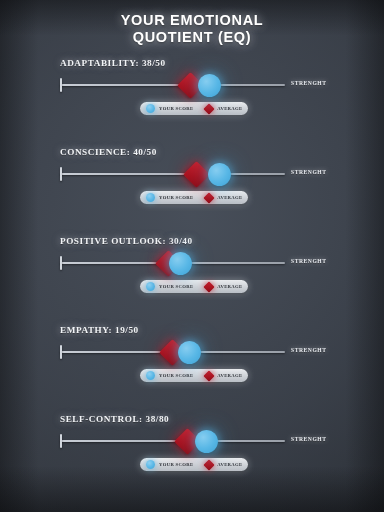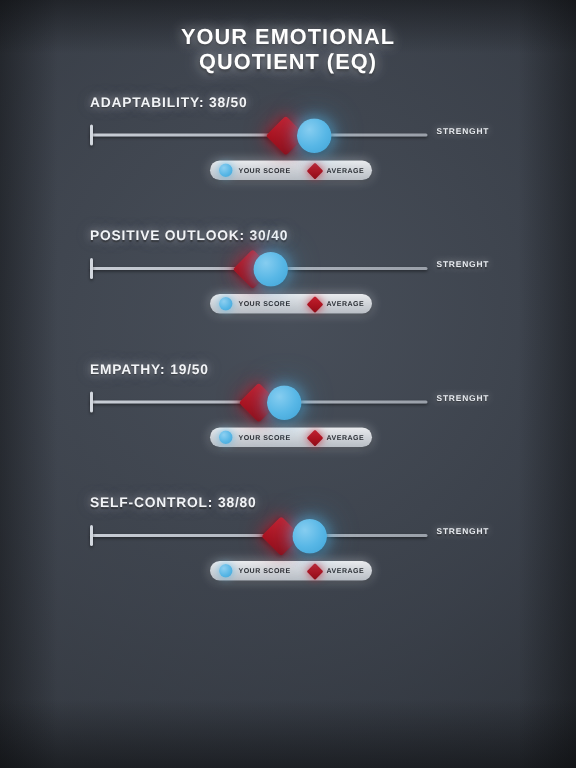--- a/index.html
+++ b/index.html
@@ -46,21 +46,21 @@
       linear-gradient(to bottom, rgba(10,11,13,0.50) 0%, rgba(10,11,13,0) 7%),
       linear-gradient(to top,    rgba(10,11,13,0.55) 0%, rgba(10,11,13,0) 9%),
       linear-gradient(to right,  rgba(10,11,13,0.45) 0%, rgba(10,11,13,0) 10%),
       linear-gradient(to left,   rgba(10,11,13,0.45) 0%, rgba(10,11,13,0) 10%);
   }
 
   
   .title-block {
     position: relative;
     z-index: 3;
-    padding-top: 17px;
+    padding-top: 12px;
     text-align: center;
   }
   .title-line {
     display: block;
     color: #ffffff;
     font-size: 14.5px;
     font-weight: bold;
     letter-spacing: 0.7px;
     line-height: 17px;
     text-shadow:
@@ -72,20 +72,21 @@
   
   .metrics {
     position: relative;
     z-index: 3;
     margin-top: 12px;
   }
 
   .metric {
     position: relative;
     height: 89px;
+    font-family: Liberation Serif, serif;
   }
 
   .metric-label {
     position: absolute;
     left: 60px;
     top: 0;
     color: #f2f4f7;
     font-size: 9.2px;
     font-weight: bold;
     letter-spacing: 0.55px;
@@ -256,20 +257,40 @@
           <span class="legend-dot"></span>
           <span class="legend-text">YOUR SCORE</span>
         </div>
         <div class="legend-item average">
           <span class="legend-diamond"></span>
           <span class="legend-text">AVERAGE</span>
         </div>
       </div>
     </div>
 
+    <div class="metric">
+      <div class="metric-label">CONSCIENCE: 40/50</div>
+      <div class="slider">
+        <div class="track"></div>
+        <div class="track-cap"></div>
+        <div class="marker-average" style="left: 60.5%;"></div>
+        <div class="marker-score" style="left: 71%;"></div>
+      </div>
+      <div class="axis-label">STRENGHT</div>
+      <div class="legend">
+        <div class="legend-item score">
+          <span class="legend-dot"></span>
+          <span class="legend-text">YOUR SCORE</span>
+        </div>
+        <div class="legend-item average">
+          <span class="legend-diamond"></span>
+          <span class="legend-text">AVERAGE</span>
+        </div>
+      </div>
+    </div>
 
     <div class="metric">
       <div class="metric-label">POSITIVE OUTLOOK: 30/40</div>
       <div class="slider">
         <div class="track"></div>
         <div class="track-cap"></div>
         <div class="marker-average" style="left: 48%;"></div>
         <div class="marker-score" style="left: 53.5%;"></div>
       </div>
       <div class="axis-label">STRENGHT</div>

